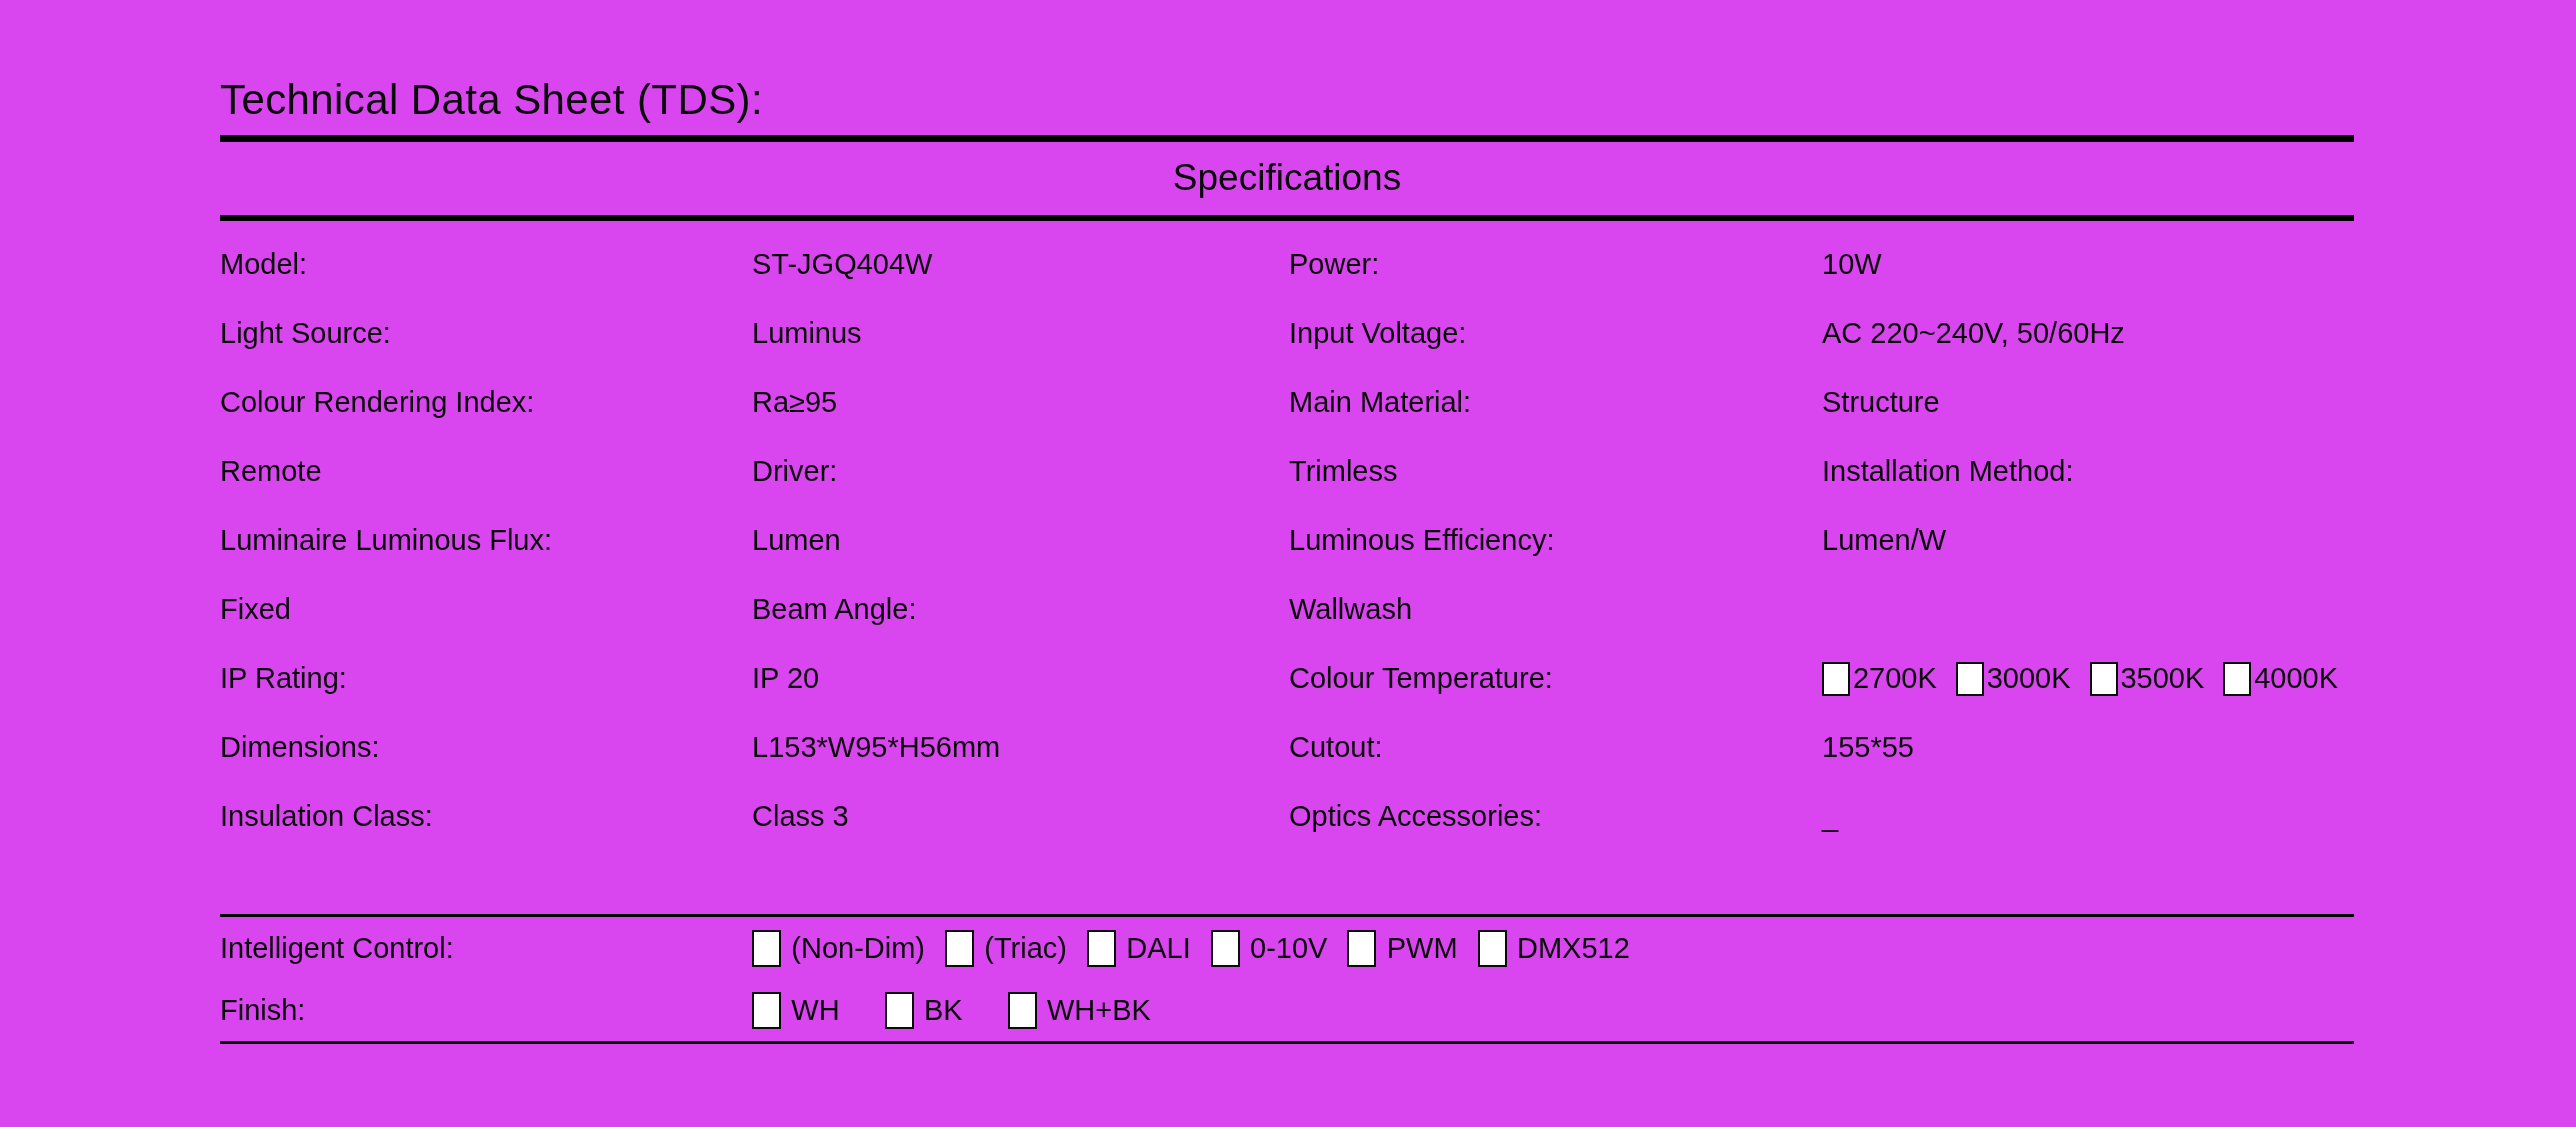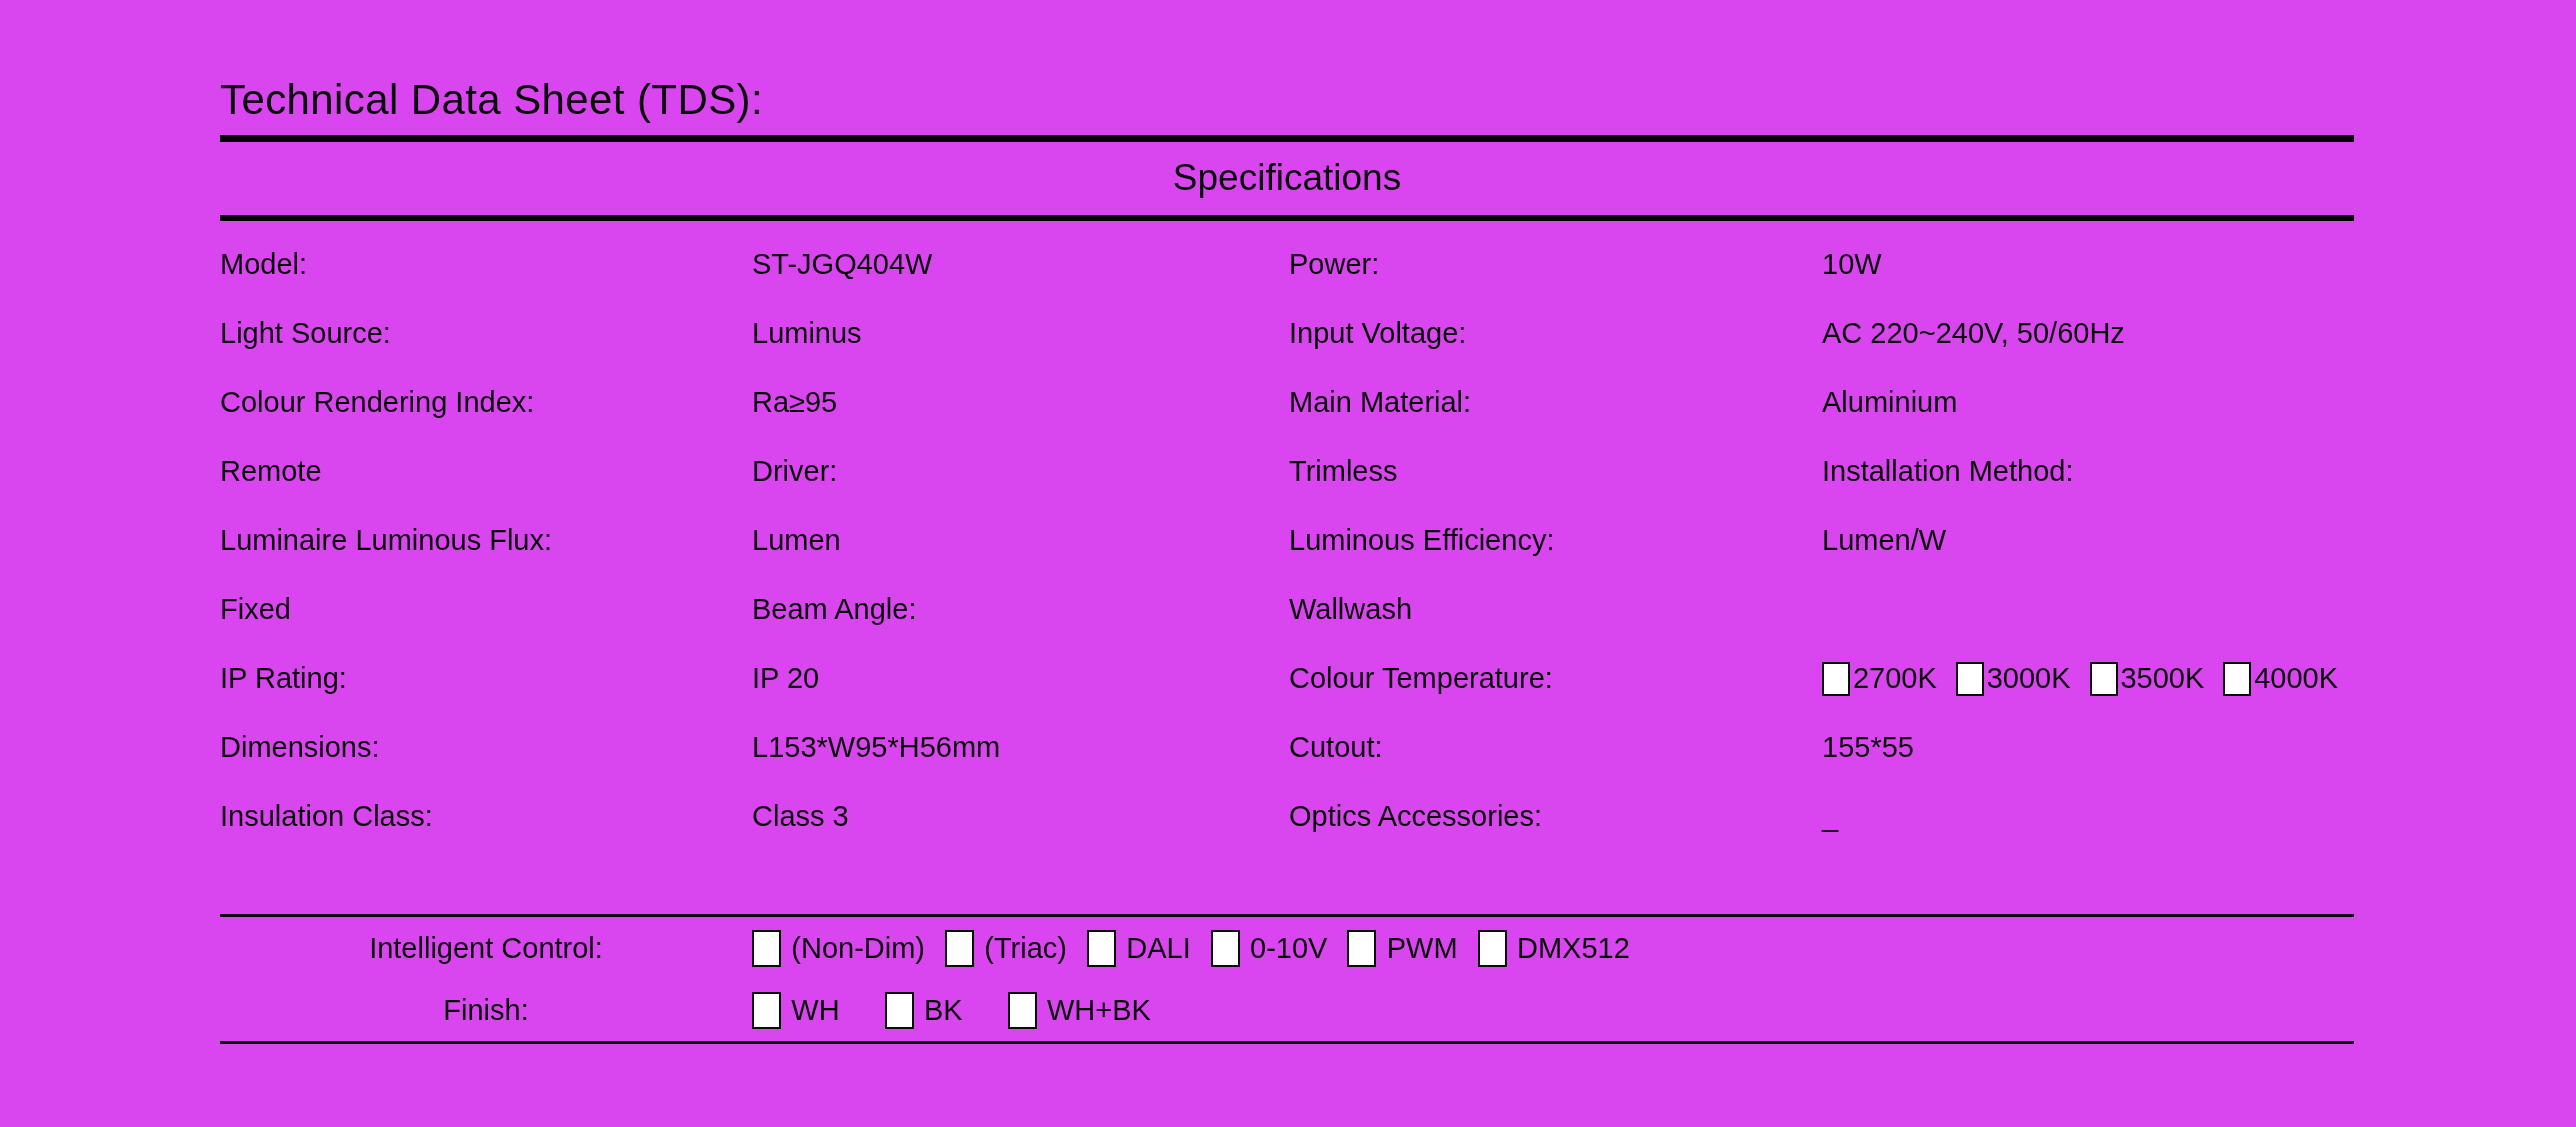--- a/index.html
+++ b/index.html
@@ -79,21 +79,20 @@
   .ct-option .cb {
     width: 28px;
     height: 34px;
     margin-right: 2.9px;
   }
   
   .control-section {
     margin-top: 63px;
     border-top: 3.7px solid #000000;
     border-bottom: 3.7px solid #000000;
-    text-align: center;
   }
   .control-row {
     display: flex;
     align-items: center;
     height: 62px;
     font-size: 29px;
   }
   .control-label {
     width: 532px;
     flex: none;
@@ -142,21 +141,21 @@
         <div class="cell">Light Source:</div>
         <div class="cell">Luminus</div>
         <div class="cell">Input Voltage:</div>
         <div class="cell">AC 220~240V, 50/60Hz</div>
       </div>
 
       <div class="spec-row">
         <div class="cell">Colour Rendering Index:</div>
         <div class="cell">Ra≥95</div>
         <div class="cell">Main Material:</div>
-        <div class="cell">Aluminium</div>
+        <div class="cell">Structure</div>
       </div>
 
       <div class="spec-row">
         <div class="cell">Remote</div>
         <div class="cell">Driver:</div>
         <div class="cell">Trimless</div>
         <div class="cell">Installation Method:</div>
       </div>
 
       <div class="spec-row">

